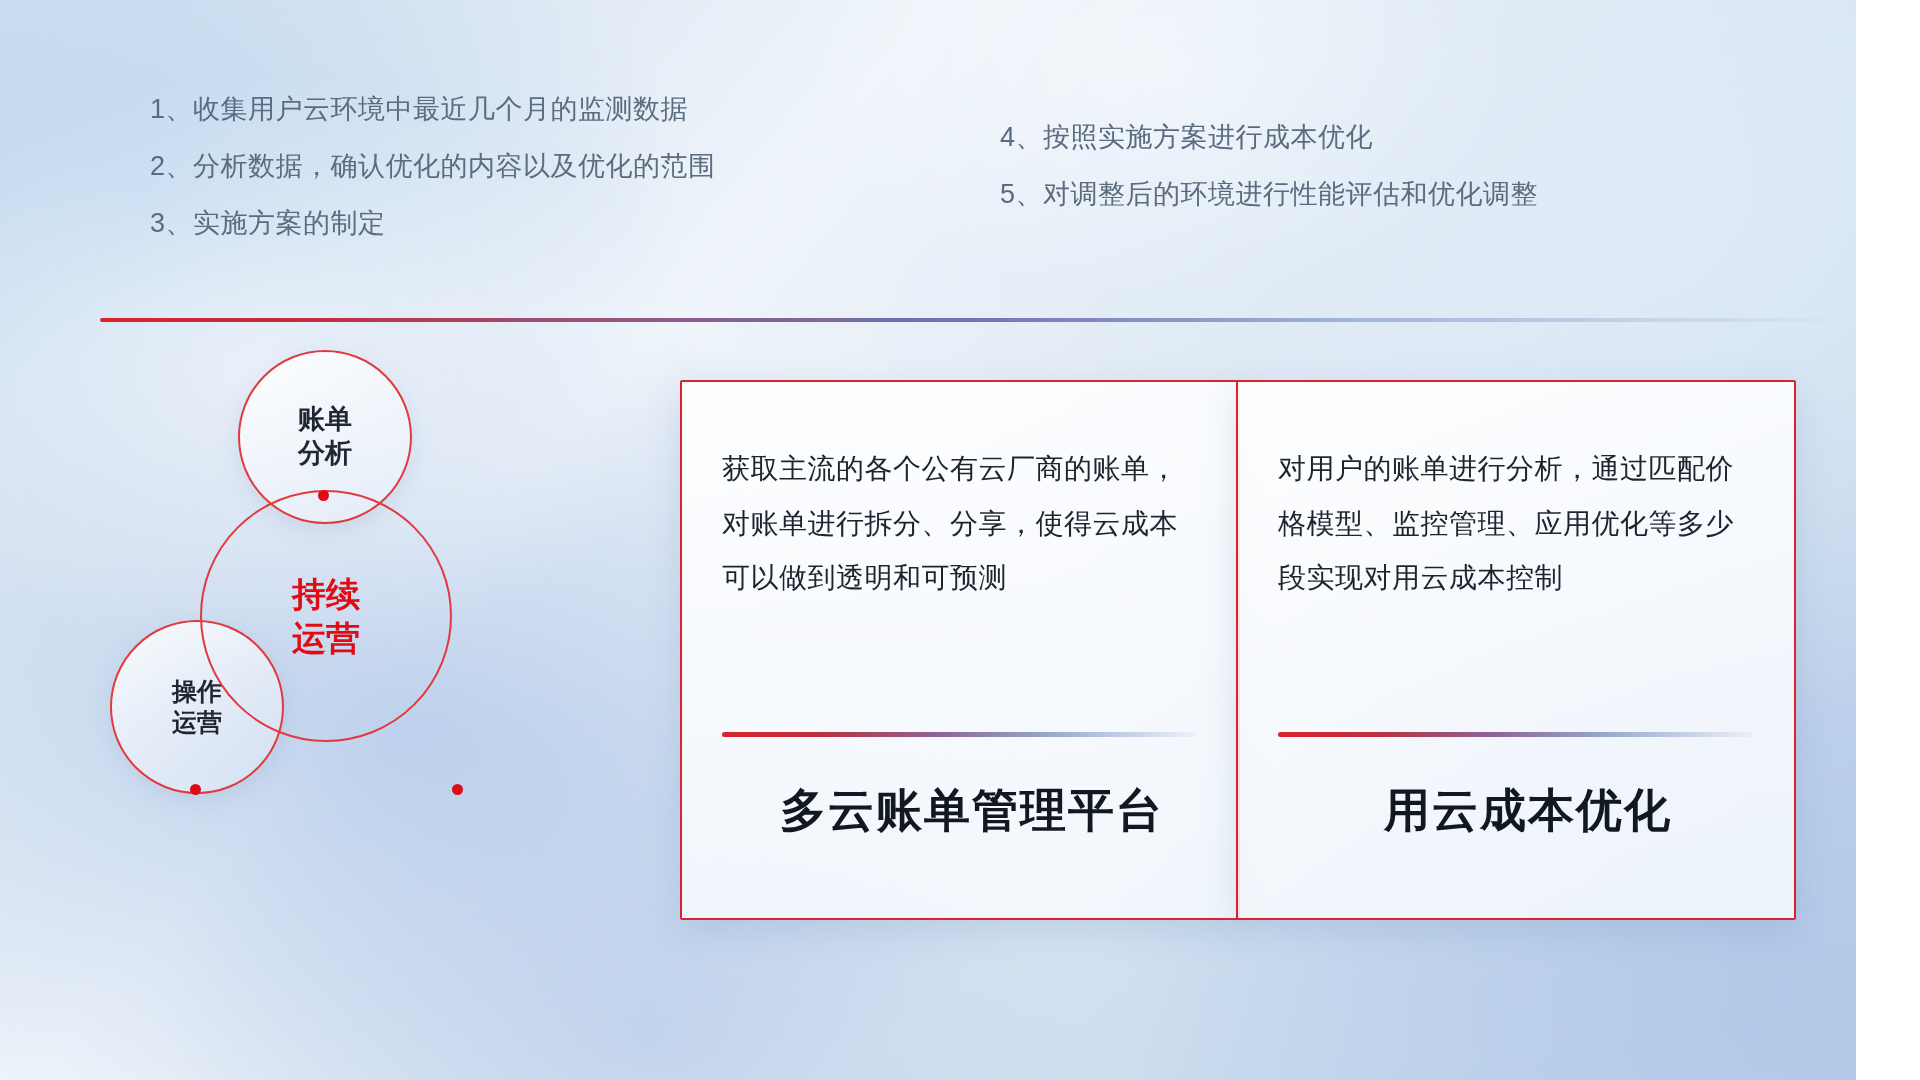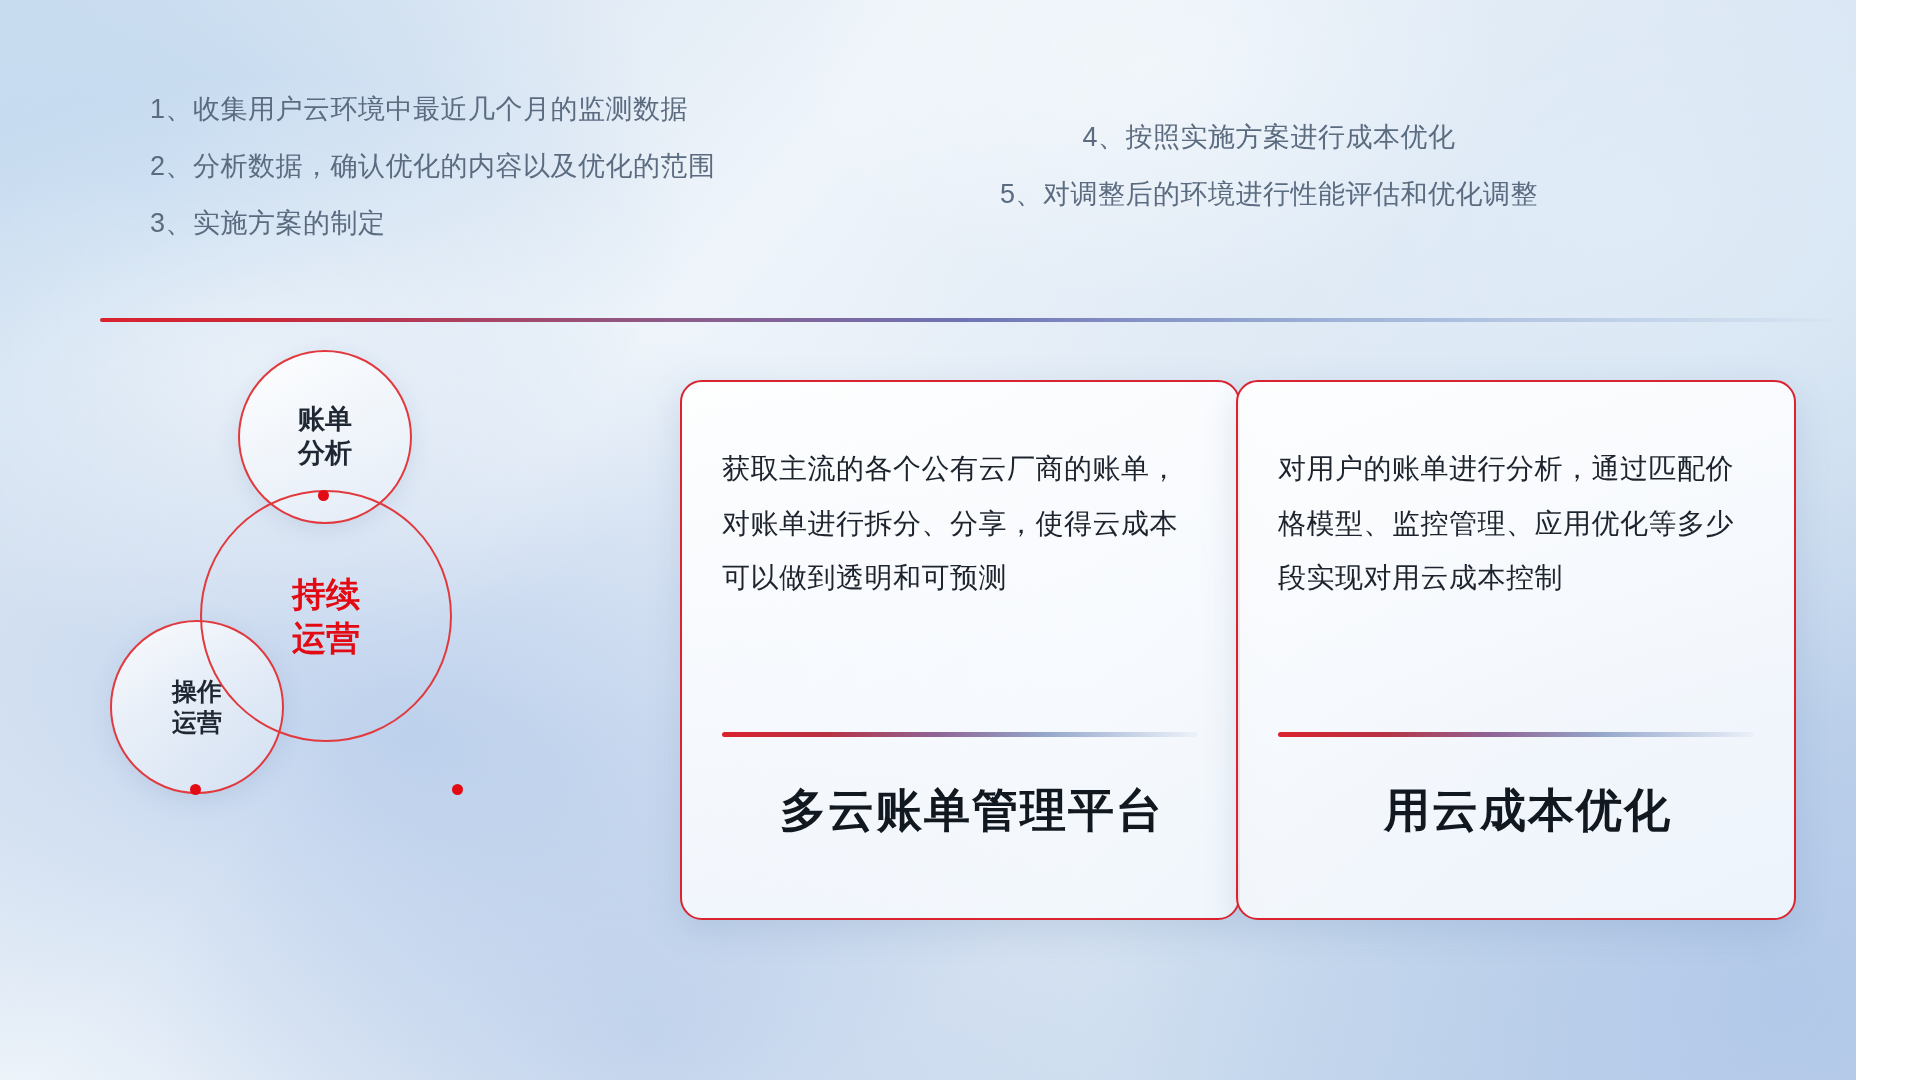--- a/index.html
+++ b/index.html
@@ -39,21 +39,21 @@
   
   .list {
     position: absolute;
     color: #5b6b80;
     font-size: 27px;
     line-height: 1.0;
     letter-spacing: 0.5px;
     white-space: nowrap;
   }
   .list-left { left: 150px; top: 96px; }
-  .list-right { left: 1000px; top: 124px; text-align: center; }
+  .list-right { left: 1000px; top: 124px; }
   .list-item { margin-bottom: 30px; }
   .list-item:last-child { margin-bottom: 0; }
 
   
   .divider {
     position: absolute;
     left: 100px;
     top: 318px;
     width: 1730px;
     height: 4px;
@@ -120,21 +120,21 @@
   .dot-top { left: 218px; top: 140px; }
   .dot-left { left: 90px;  top: 434px; }
   .dot-right { left: 352px; top: 434px; }
 
   
   .card {
     position: absolute;
     top: 380px;
     width: 560px;
     height: 540px;
-    border-radius: 22px;
+    border-radius: 2px;
     border: 2px solid #d9232e;
     background: linear-gradient(160deg, rgba(255,255,255,0.94) 0%, rgba(252,253,255,0.88) 40%, rgba(246,250,254,0.86) 100%);
     box-shadow: 0 10px 34px rgba(90,120,165,0.18);
     box-sizing: border-box;
     padding: 60px 60px 34px 40px;
   }
   .card-1 { left: 680px; }
   .card-2 { left: 1236px; }
   .card-body {
     color: #1d242e;

